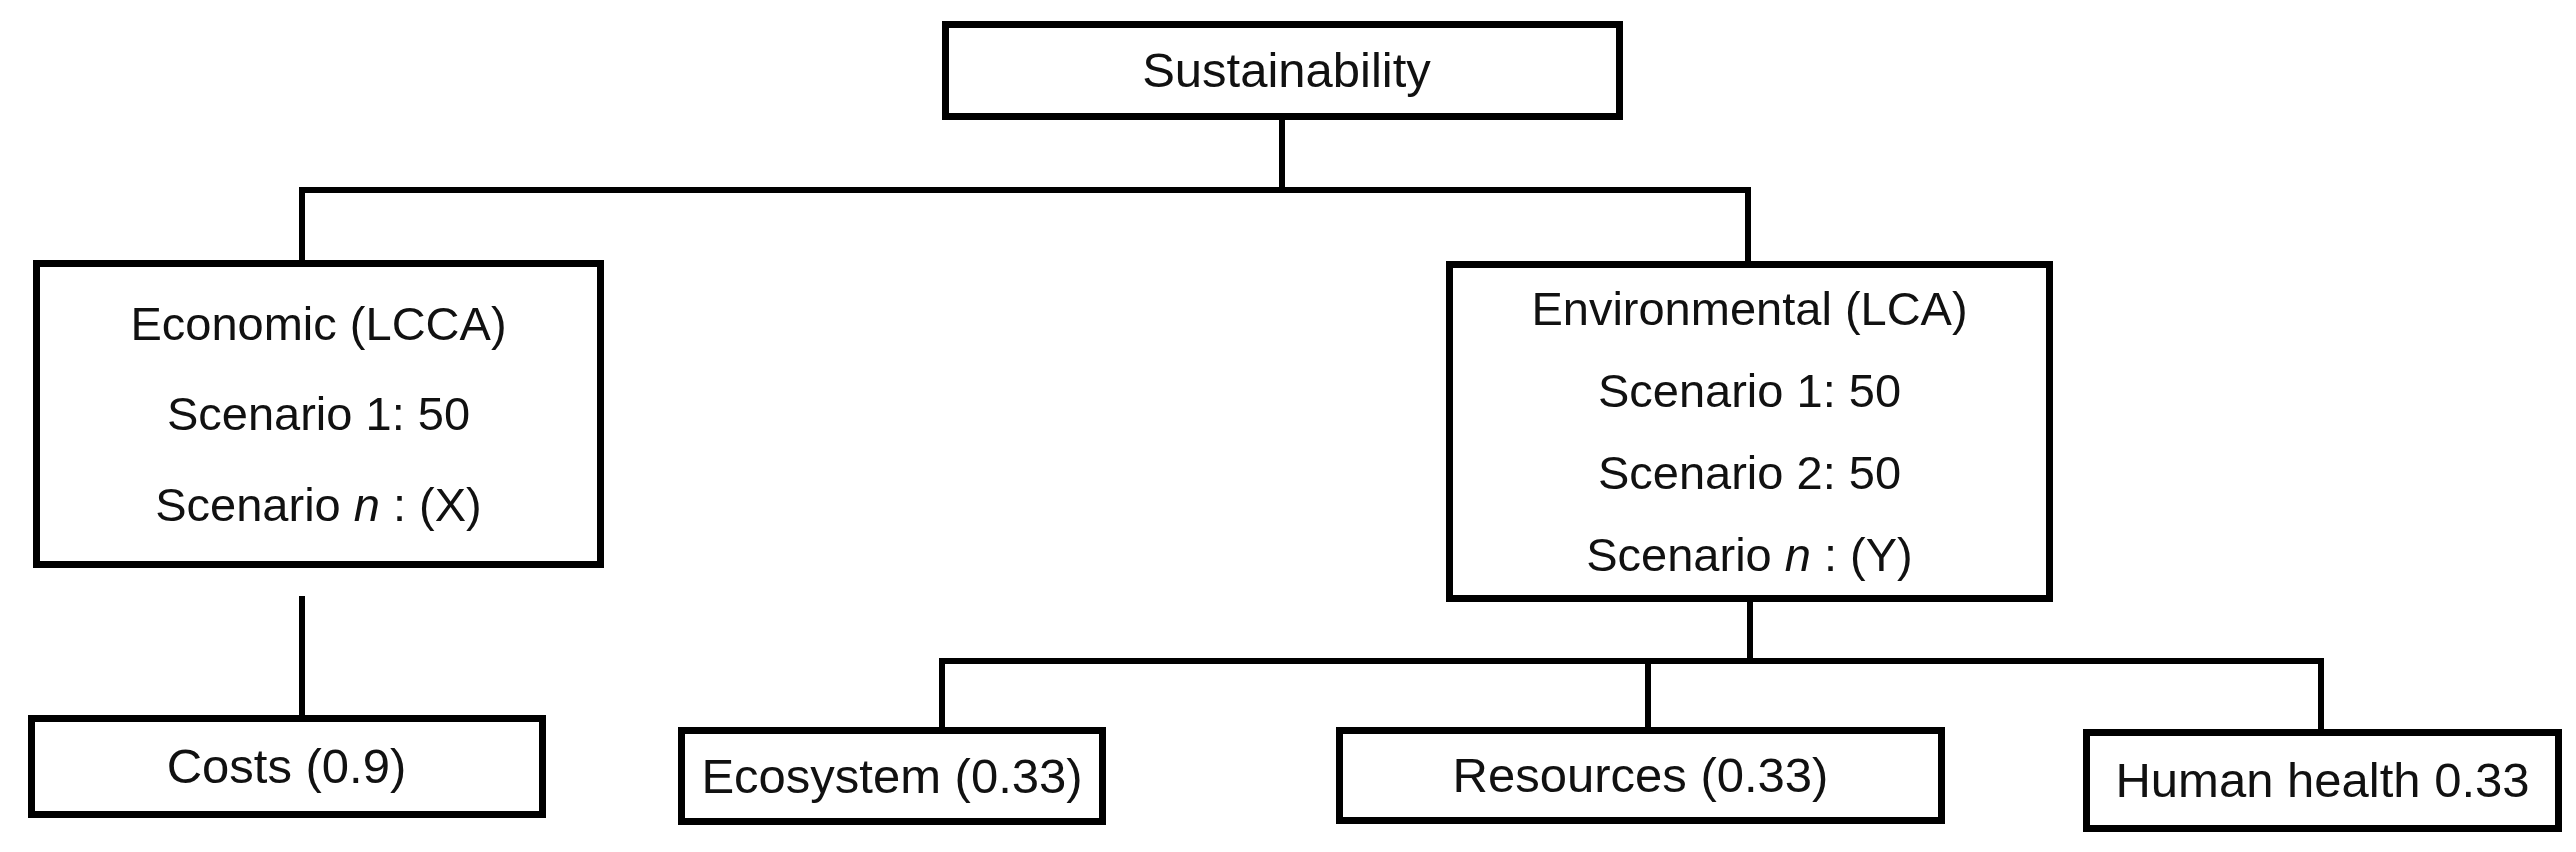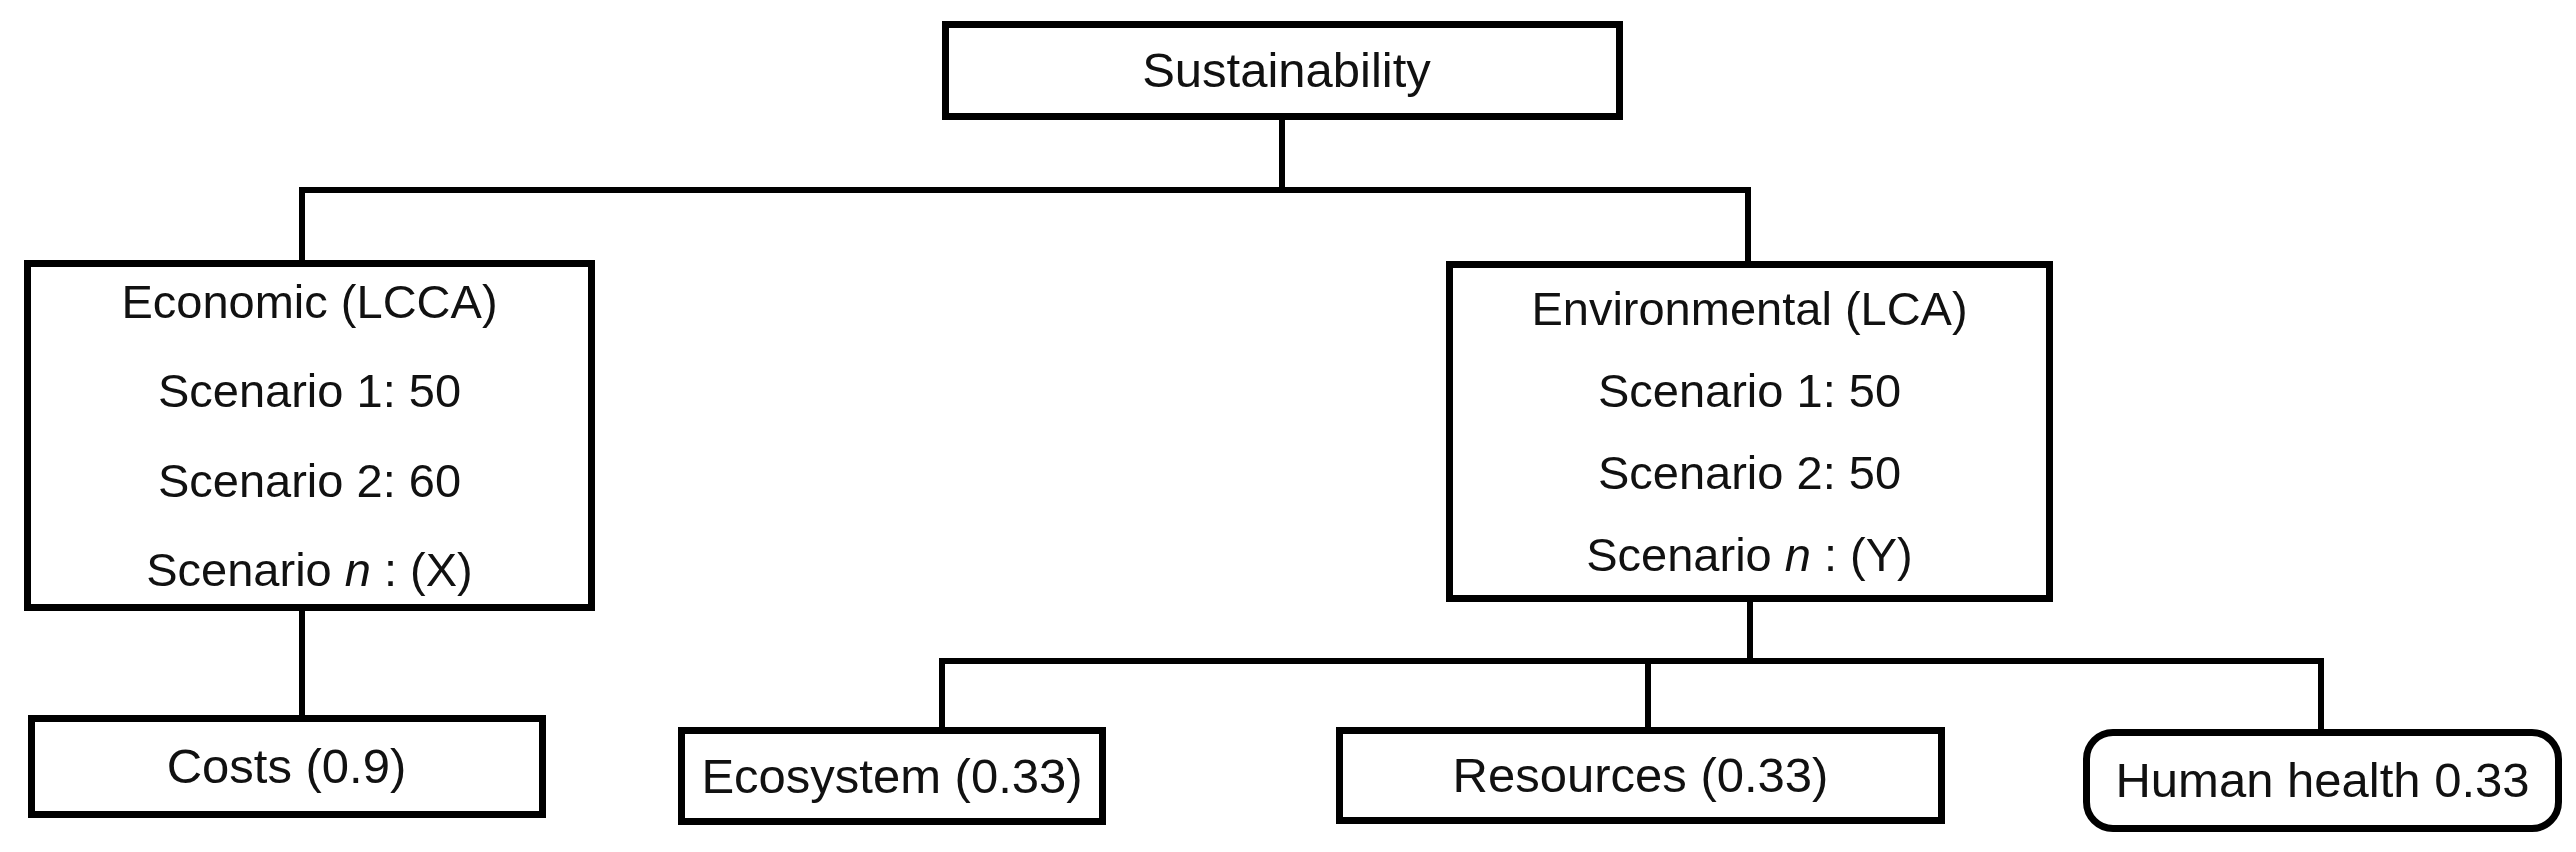--- a/index.html
+++ b/index.html
@@ -43,26 +43,26 @@
   }
   .var-italic {
     font-style: italic;
   }
   .edge {
     position: absolute;
     background: #000000;
   }
   
   #node-sustainability { left: 942px; top: 21px;  width: 681px; height: 99px; padding-left: 8px; }
-  #node-economic       { left: 24px;   top: 260px; width: 571px; height: 351px; justify-content: space-between; }
+  #node-economic       { left: 33px;   top: 260px; width: 571px; height: 308px; }
   #node-environmental  { left: 1446px; top: 261px; width: 607px; height: 341px; gap: 23px; }
   #node-costs          { left: 27.5px;   top: 715px; width: 518px; height: 103px; }
   #node-ecosystem      { left: 678px;  top: 727px; width: 428px; height: 98px; }
   #node-resources      { left: 1336px; top: 727px; width: 609px; height: 97px; }
-  #node-human-health   { left: 2083px; top: 729px; width: 479px; height: 103px; border-radius: 30px; }
+  #node-human-health   { left: 2083px; top: 729px; width: 479px; height: 103px; }
   
   #edge-root-stem          { left: 1279px; top: 118px; width: 6.3px;    height: 75px;  }
   #edge-level1-horizontal  { left: 299px;  top: 187px; width: 1452px; height: 6.3px;   }
   #edge-economic-stem      { left: 299px;  top: 187px; width: 6.3px;    height: 78px; }
   #edge-environmental-stem { left: 1745px; top: 187px; width: 6.3px;    height: 79px; }
   #edge-economic-costs     { left: 299px;  top: 596px; width: 6.3px;    height: 122px; }
   #edge-environmental-drop { left: 1747px; top: 598px; width: 6.3px;    height: 66px;  }
   #edge-level2-horizontal  { left: 939px; top: 658px; width: 1385px; height: 6.3px;   }
   #edge-ecosystem-stem     { left: 939px; top: 658px; width: 6.3px;    height: 73px;  }
   #edge-resources-stem     { left: 1645px; top: 658px; width: 6.3px;    height: 73px;  }
@@ -84,21 +84,20 @@
   <div class="edge" id="edge-resources-stem"></div>
   <div class="edge" id="edge-human-health-stem"></div>
 
   <div class="node" id="node-sustainability">
     <span class="label">Sustainability</span>
   </div>
 
   <div class="node multiline" id="node-economic">
     <span class="line">Economic (LCCA)</span>
     <span class="line">Scenario 1: 50</span>
-    <span class="line">Scenario 2: 60</span>
     <span class="line"><span>Scenario </span><span class="var-italic">n</span><span> : (X)</span></span>
   </div>
 
   <div class="node multiline" id="node-environmental">
     <span class="line">Environmental (LCA)</span>
     <span class="line">Scenario 1: 50</span>
     <span class="line">Scenario 2: 50</span>
     <span class="line"><span>Scenario </span><span class="var-italic">n</span><span> : (Y)</span></span>
   </div>
 

